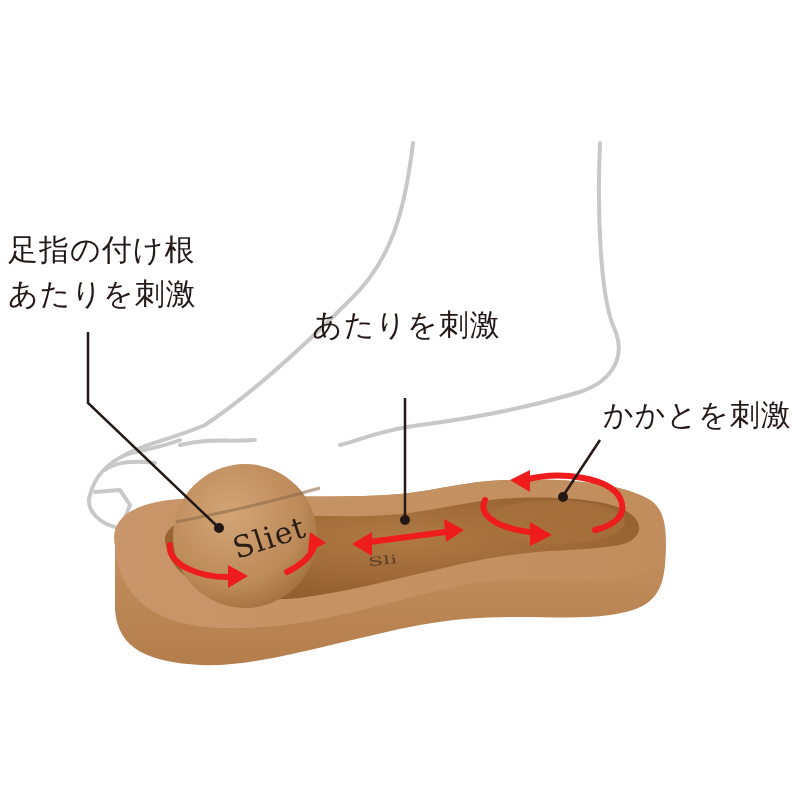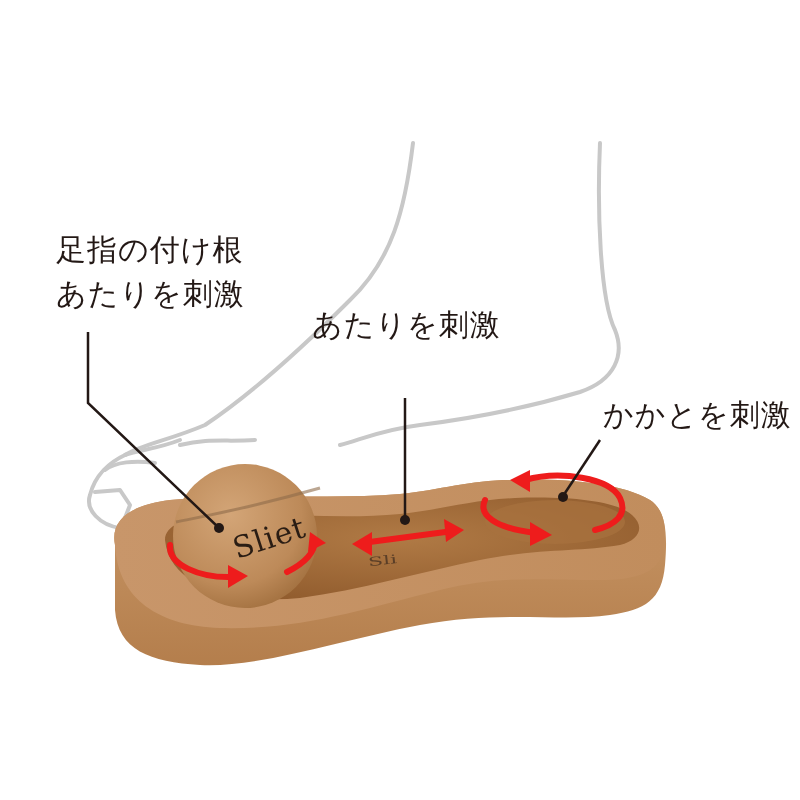--- a/index.html
+++ b/index.html
@@ -2,21 +2,21 @@
 <html><head>
 <meta charset="utf-8">
 <style>
   html, body { margin: 0; padding: 0; background: #ffffff; }
   body { width: 800px; height: 800px; position: relative; overflow: hidden;
          font-family: "DejaVu Sans", "Liberation Sans", sans-serif; }
   #art { position: absolute; left: 0; top: 0; width: 800px; height: 800px; }
   .label { position: absolute; color: #231815; font-size: 30px; line-height: 44px;
            letter-spacing: 1px; white-space: nowrap; }
   .label span { display: block; }
-  #label-toe { left: 8px; top: 228px; margin-left: 48px; }
+  #label-toe { left: 8px; top: 228px; }
   #label-arch { left: 312px; top: 303px; text-align: center; }
   #label-heel { left: 603px; top: 393px; }
   .brand { position: absolute; font-family: "DejaVu Serif", serif; color: #2a1d14;
            font-size: 30px; transform: rotate(-18deg); left: 232px; top: 520px; letter-spacing: 1px; }
   .brand2 { position: absolute; font-family: "DejaVu Serif", serif; color: #3b2a1e; opacity: .7;
             font-size: 22px; transform: rotate(-6deg) scaleY(.55); left: 368px; top: 548px; }
 </style>
 </head>
 <body>
 

